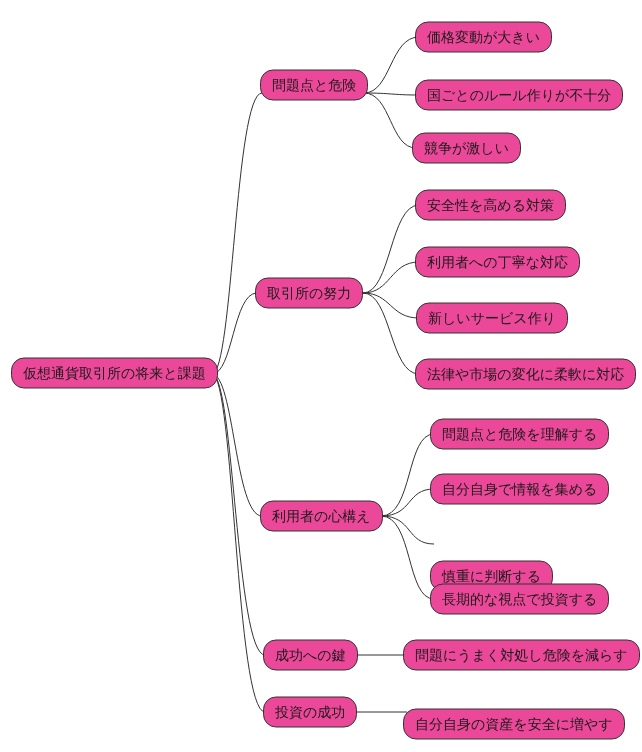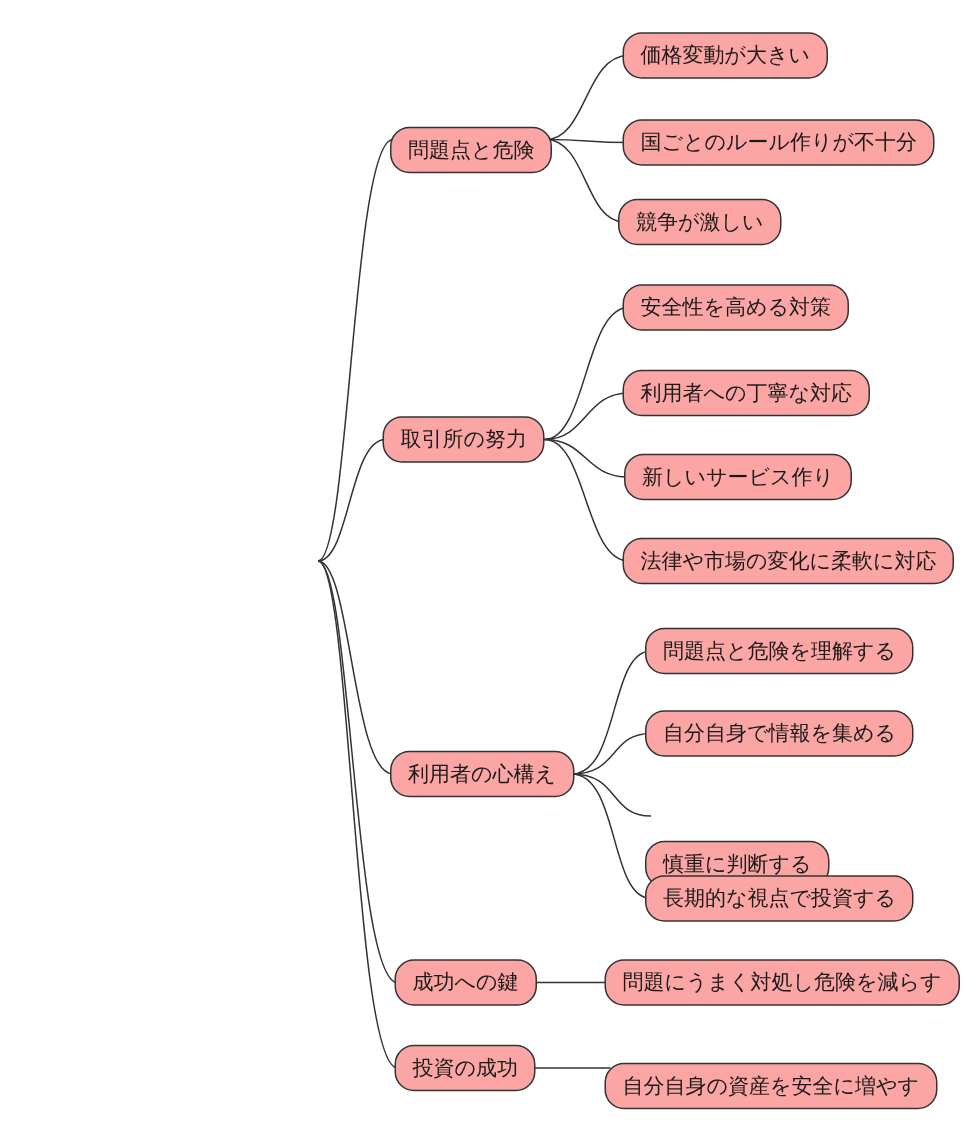--- a/index.html
+++ b/index.html
@@ -25,21 +25,21 @@
   }
   .edges path {
     fill: none;
     stroke: #333333;
     stroke-width: 1px;
   }
   .node {
     position: absolute;
     z-index: 1;
     transform: translateY(-50%);
-    background: #fca5a5;
+    background: #ec4899;
     border: 1.5px solid #333333;
     border-radius: 13px;
     padding: 4px 11px;
     font-size: 14px;
     line-height: 21px;
     white-space: nowrap;
     color: #1a1a1a;
     box-sizing: border-box;
   }
 </style>
@@ -67,22 +67,23 @@
 
     <path d="M381,516 C413,516 406,434 434,434"></path>
     <path d="M381,516 C413,516 406,489 434,489"></path>
     <path d="M381,516 C413,516 406,544 434,544"></path>
     <path d="M381,516 C413,516 406,599 434,599"></path>
 
     <path d="M350,655 L407,655"></path>
     <path d="M350,712 L407,712"></path>
   </svg>
 
+  <div class="node" style="left:11px; top:373px;">仮想通貨取引所の将来と課題</div>
 
-  <div class="node" style="left:260px; top:100px;">問題点と危険</div>
+  <div class="node" style="left:260px; top:85px;">問題点と危険</div>
   <div class="node" style="left:415px; top:37px;">価格変動が大きい</div>
   <div class="node" style="left:415px; top:95px;">国ごとのルール作りが不十分</div>
   <div class="node" style="left:412px; top:148px;text-align:center;">競争が激しい</div>
 
   <div class="node" style="left:255px; top:293px;">取引所の努力</div>
   <div class="node" style="left:415px; top:205px;">安全性を高める対策</div>
   <div class="node" style="left:415px; top:262px;">利用者への丁寧な対応</div>
   <div class="node" style="left:416px; top:318px;">新しいサービス作り</div>
   <div class="node" style="left:415px; top:374px;">法律や市場の変化に柔軟に対応</div>
 

